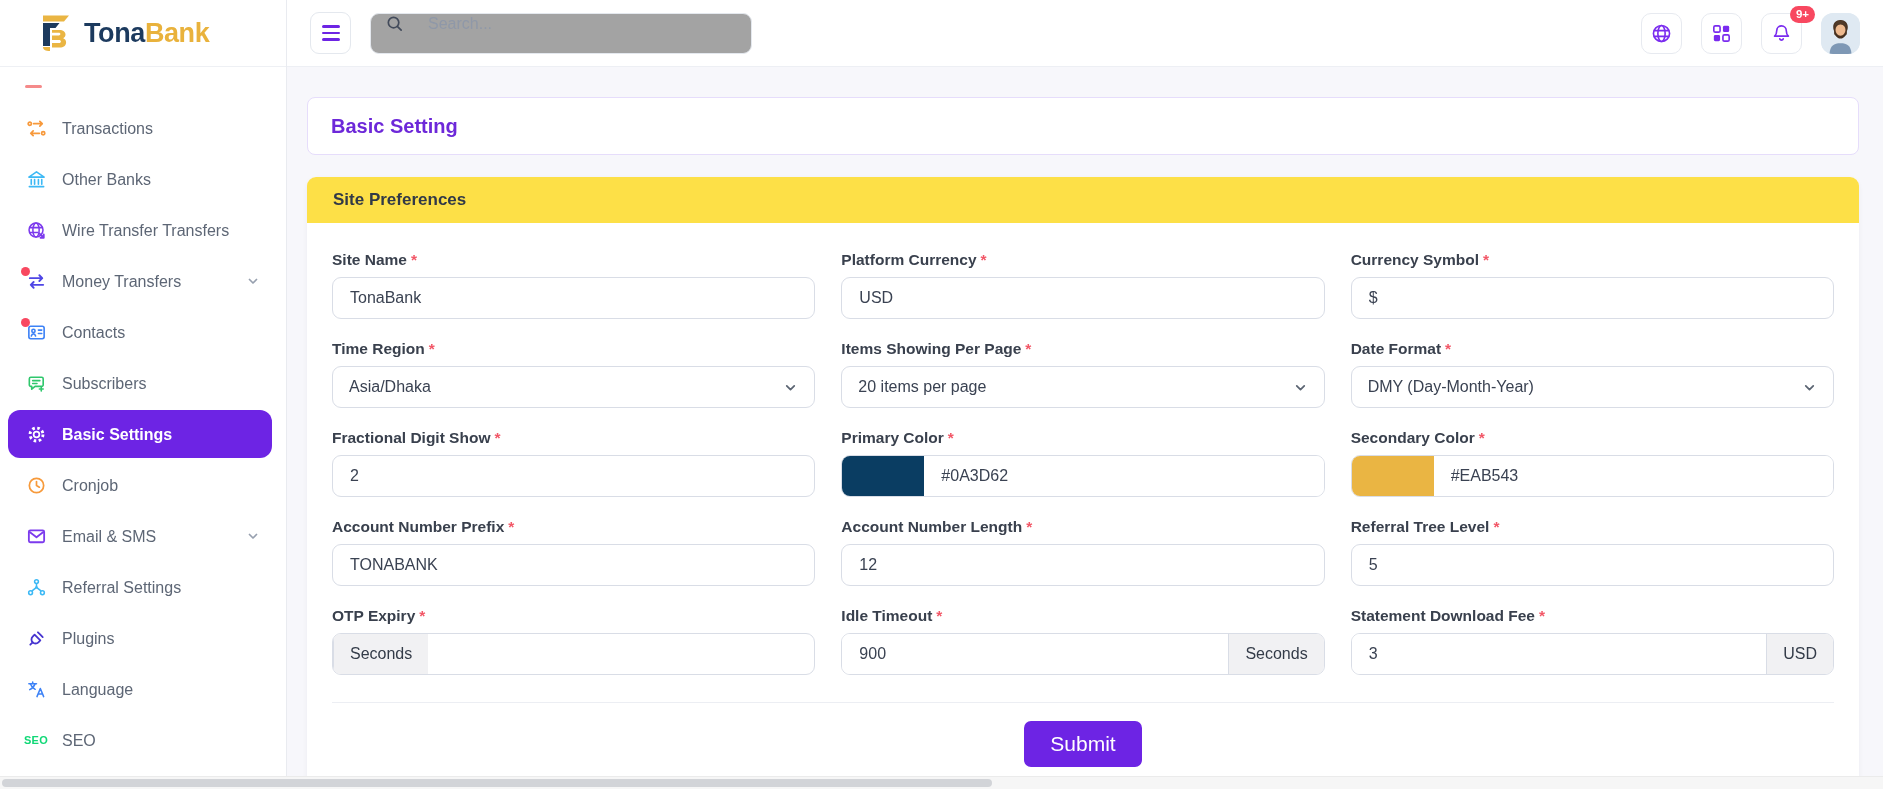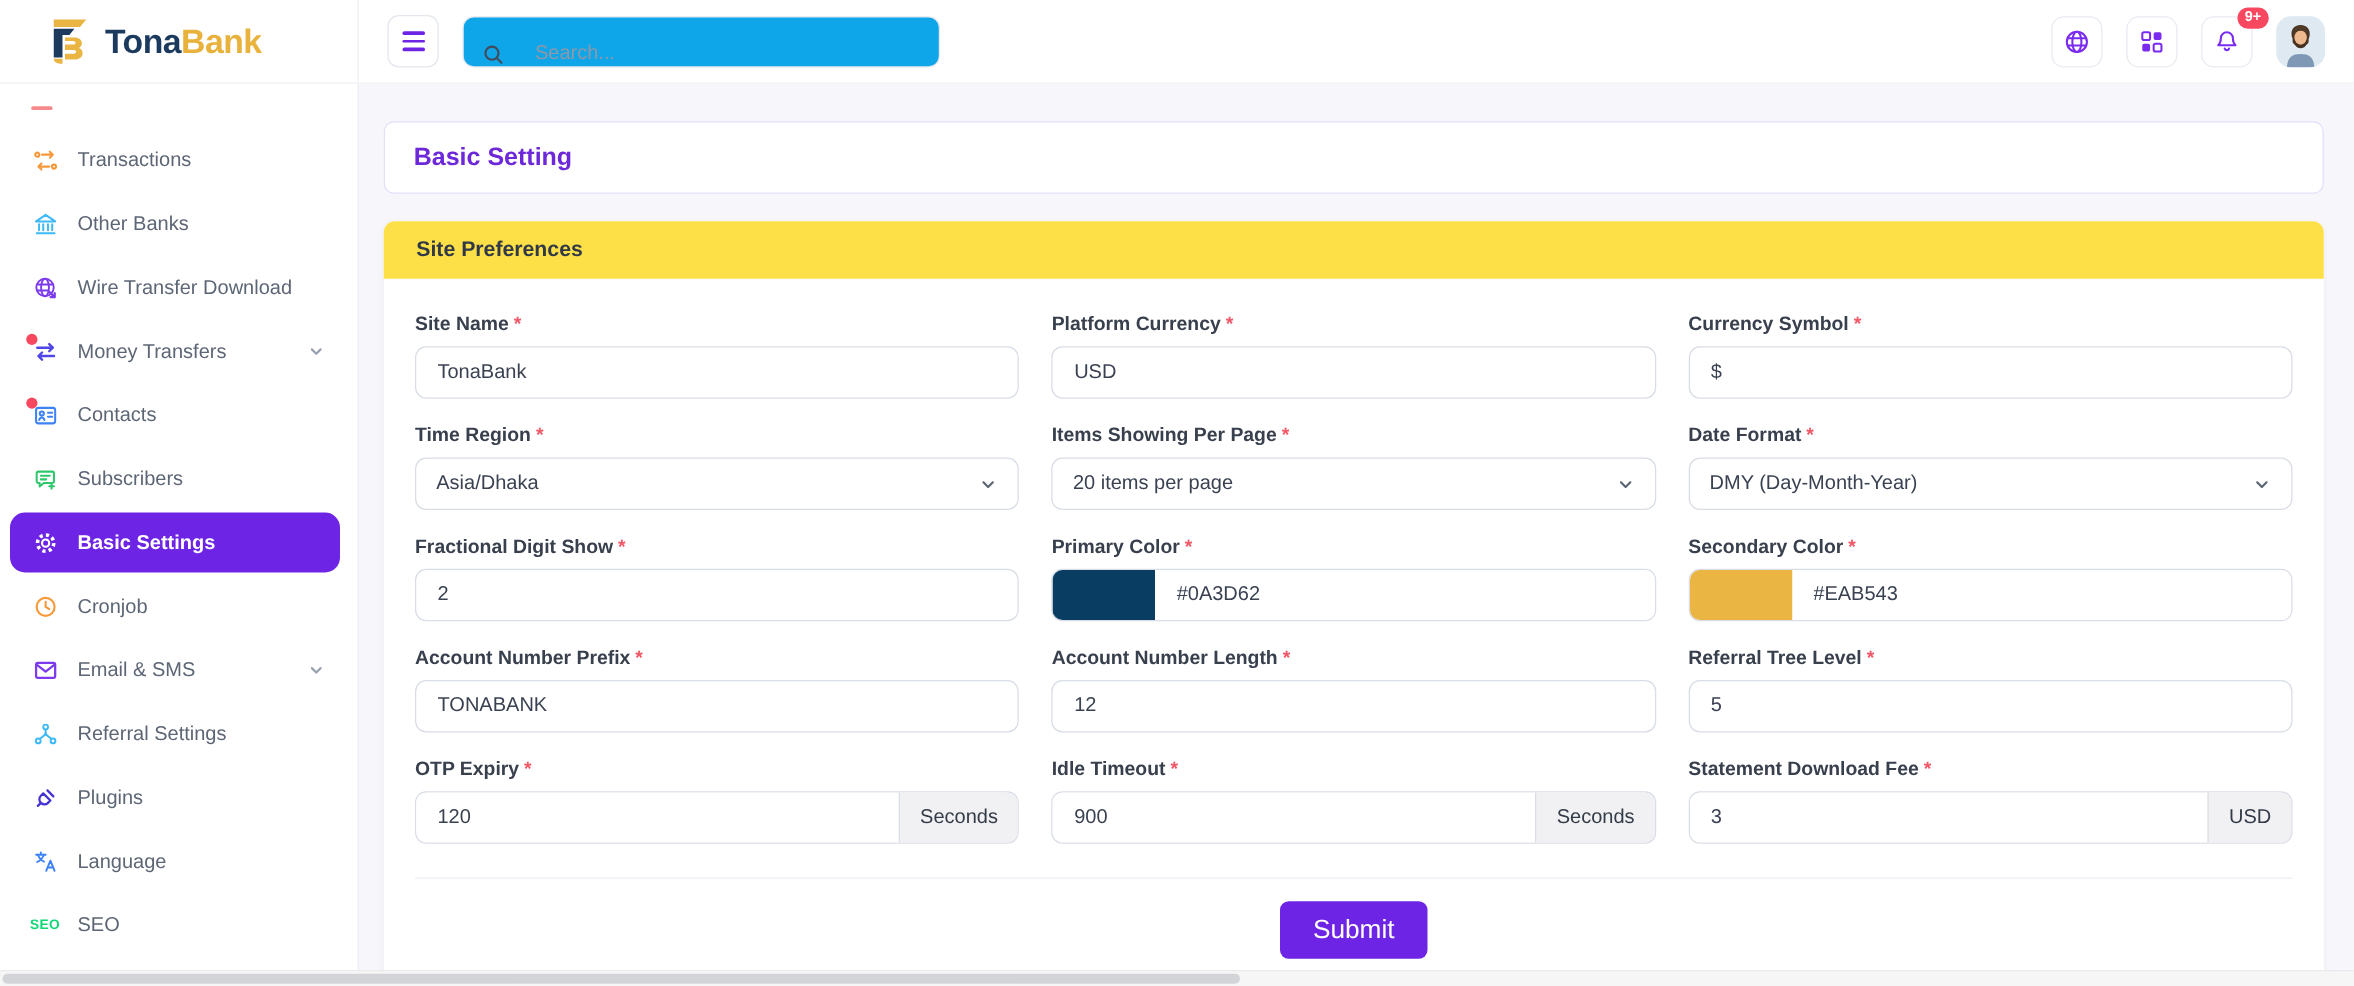--- a/index.html
+++ b/index.html
@@ -25,21 +25,21 @@
   .nicon svg { width:21px; height:21px; }
   .nicon .dot { position:absolute; top:-3px; left:-4px; width:9px; height:9px; border-radius:50%; background:#f84860; }
   .side-chev { margin-left:auto; margin-right:26px; color:#97a0af; width:14px; height:14px; }
   .seo-glyph { font-size:11px; font-weight:800; letter-spacing:0.3px; color:#10d876; line-height:1; }
 
   
   .main { flex:1; display:flex; flex-direction:column; min-width:0; }
   .topbar { height:67px; flex:0 0 67px; background:#fff; border-bottom:1px solid #edeff4; display:flex; align-items:center; padding:0 23px; }
   .hamburger { width:41px; height:42px; border:1px solid #e4e8ee; border-radius:9px; background:#fff; display:flex; flex-direction:column; align-items:center; justify-content:center; gap:4px; cursor:pointer; margin-right:19px; }
   .hamburger i { display:block; width:18px; height:2.6px; border-radius:2px; background:#6d24e4; }
-  .search { width:382px; height:41px; border:1px solid #e4e8ee; border-radius:9px; display:flex; align-items:flex-end; gap:22px; padding:0 14px; background:#0ea5e9; }
+  .search { width:382px; height:41px; border:1px solid #e4e8ee; border-radius:9px; display:flex; align-items:flex-start; gap:22px; padding:0 14px; background:#a3a3a3; }
   .search svg { flex:0 0 19px; }
   .search input { border:0; outline:0; flex:1; font-size:16px; color:#3a4252; font-family:inherit; background:transparent; }
   .search input::placeholder { color:#8f98a8; }
   .top-right { margin-left:auto; display:flex; align-items:center; gap:19px; }
   .icon-btn { width:41px; height:41px; border:1px solid #e7eaf0; border-radius:10px; background:#fff; display:flex; align-items:center; justify-content:center; color:#7a2bef; position:relative; cursor:pointer; }
   .icon-btn svg { width:23px; height:23px; }
   .badge { position:absolute; top:-8px; right:-14px; background:#f84860; color:#fff; font-size:11.5px; font-weight:700; line-height:1; padding:3px 6px; border-radius:9px; }
   .avatar { width:39px; height:41px; border-radius:12px; overflow:hidden; cursor:pointer; flex:0 0 39px; background:#dfe9f2; }
 
   
@@ -112,21 +112,21 @@
 
       <div class="nav-item">
         <span class="nicon" style="color:#7c3aed">
           <svg viewBox="0 0 22 22" fill="none" stroke="currentColor" stroke-width="1.6">
               <circle cx="10.5" cy="10.5" r="7.3"></circle>
               <ellipse cx="10.5" cy="10.5" rx="3.3" ry="7.3"></ellipse>
               <path d="M3.6 8h13.8M3.6 13h9.4"></path>
               <path d="M14.2 14.2 18.6 18.6M18.6 15.2v3.4h-3.4" stroke-width="1.9" stroke-linecap="round" stroke-linejoin="round"></path>
             </svg>
         </span>
-        <span class="nlabel">Wire Transfer Download</span>
+        <span class="nlabel">Wire Transfer Transfers</span>
       </div>
 
       <div class="nav-item">
         <span class="nicon" style="color:#4f46e5">
           <svg viewBox="0 0 22 22" fill="none" stroke="currentColor" stroke-width="2" stroke-linecap="round" stroke-linejoin="round">
               <path d="M4 7.5h13M14 4.5l3 3-3 3"></path>
               <path d="M18 14.5H5M8 11.5l-3 3 3 3"></path>
             </svg>
           <i class="dot"></i>
         </span>
@@ -376,21 +376,20 @@
           </div>
 
           <div class="field">
             <label><span>Referral Tree Level</span><span class="req">*</span></label>
             <input class="txt" value="5" style="">
           </div>
 
           <div class="field">
             <label><span>OTP Expiry</span><span class="req">*</span></label>
             <div class="addon-input">
-              <input value="120" style="">
               <span class="addon">Seconds</span>
             </div>
           </div>
 
           <div class="field">
             <label><span>Idle Timeout</span><span class="req">*</span></label>
             <div class="addon-input">
               <input value="900" style="">
               <span class="addon">Seconds</span>
             </div>

